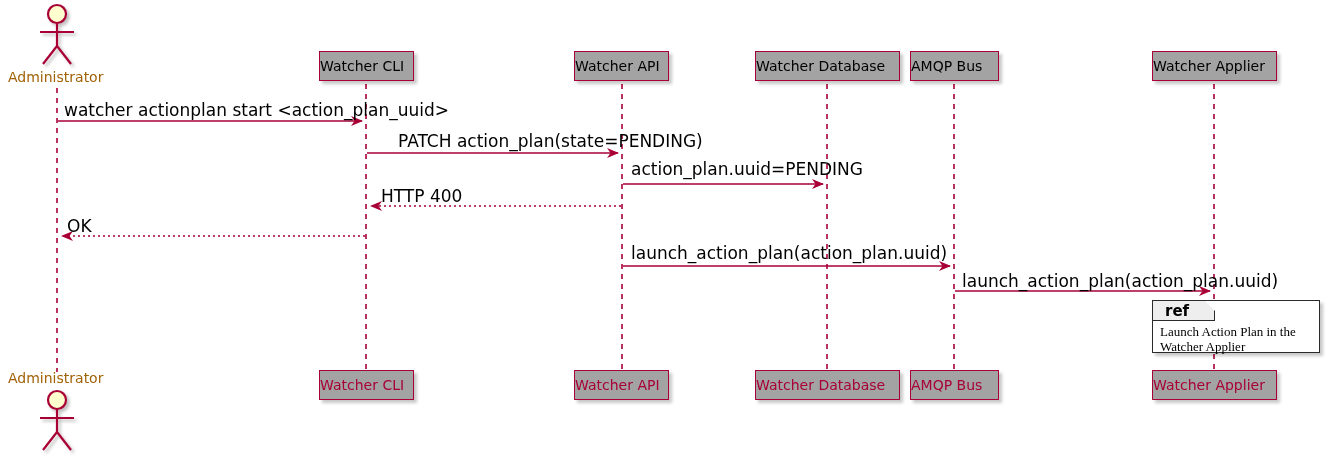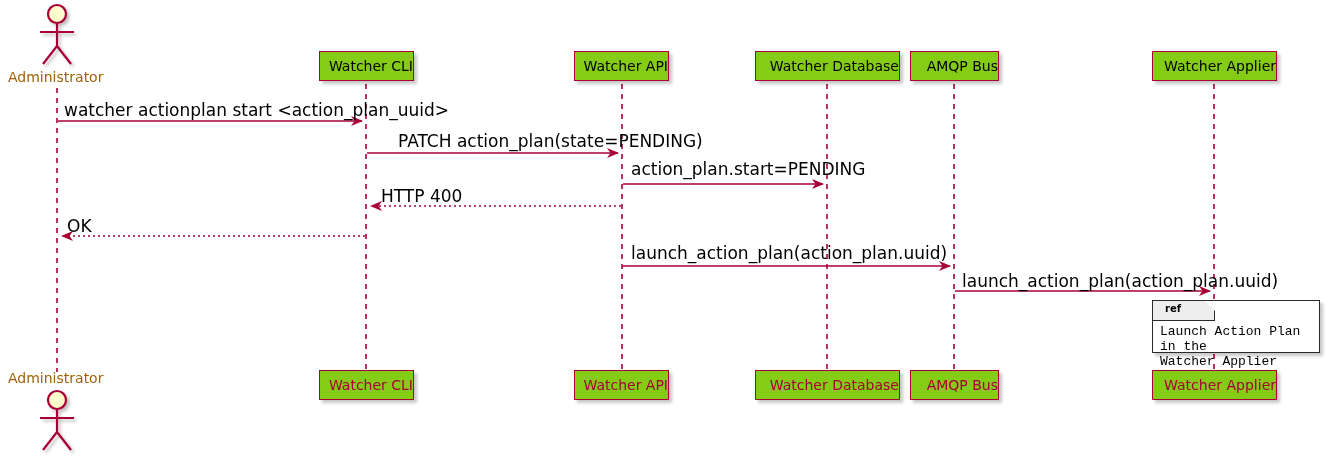--- a/index.html
+++ b/index.html
@@ -21,26 +21,26 @@
   #svg-layer {
     position: absolute;
     left: 0;
     top: 0;
     width: 1330px;
     height: 456px;
   }
   .participant-box {
     position: absolute;
     box-sizing: border-box;
-    background: #84cc16;
+    background: #a3a3a3;
     border: 1.5px solid #A80036;
     box-shadow: 3px 3px 3px rgba(0,0,0,0.22);
     display: flex;
     align-items: center;
-    justify-content: flex-end;
+    justify-content: flex-start;
     font-family: "DejaVu Sans", sans-serif;
     font-size: 14px;
     color: #000000;
     white-space: nowrap;
     line-height: 1;
   }
   .participant-box.bottom {
     color: #A80036;
   }
   .actor-label {
@@ -76,30 +76,30 @@
     background: #EEEEEE;
     border-right: 1.5px solid #2B2B2B;
     border-bottom: 1.5px solid #2B2B2B;
     clip-path: polygon(0 0, 52px 0, 62px 10px, 62px 100%, 0 100%);
   }
   .ref-tab-label {
     position: absolute;
     left: 12px;
     top: 3px;
     font-family: "DejaVu Sans", sans-serif;
-    font-size: 10px;
+    font-size: 15px;
     font-weight: bold;
     color: #000000;
     line-height: 1;
   }
   .ref-body {
     position: absolute;
     left: 7px;
     top: 23px;
-    font-family: Liberation Mono, monospace;
+    font-family: Liberation Serif, serif;
     font-size: 13px;
     color: #000000;
     line-height: 15px;
     width: 162px;
   }
 </style>
 </head>
 <body>
 
 <div id="diagram">
@@ -180,21 +180,21 @@
   </div>
   <div class="participant-box bottom" style="left:910px; top:370px; width:89px; height:30px;">
     <span>AMQP Bus</span>
   </div>
   <div class="participant-box bottom" style="left:1152px; top:370px; width:125px; height:30px;">
     <span>Watcher Applier</span>
   </div>
 
   <div class="msg-label" style="left:64px; top:102px;">watcher actionplan start &lt;action_plan_uuid&gt;</div>
   <div class="msg-label" style="left:374px; top:133px;margin-left:24px;">PATCH action_plan(state=PENDING)</div>
-  <div class="msg-label" style="left:631px; top:161px;">action_plan.start=PENDING</div>
+  <div class="msg-label" style="left:631px; top:161px;">action_plan.uuid=PENDING</div>
   <div class="msg-label" style="left:381px; top:188px;">HTTP 400</div>
   <div class="msg-label" style="left:67px; top:218px;">OK</div>
   <div class="msg-label" style="left:631px; top:245px;">launch_action_plan(action_plan.uuid)</div>
   <div class="msg-label" style="left:962px; top:273px;">launch_action_plan(action_plan.uuid)</div>
 
   <div class="ref-box" style="left:1152px; top:300px; width:168px; height:53px;">
     <div class="ref-tab"></div>
     <div class="ref-tab-label">ref</div>
     <div class="ref-body">
       <div>Launch Action Plan in the</div>

